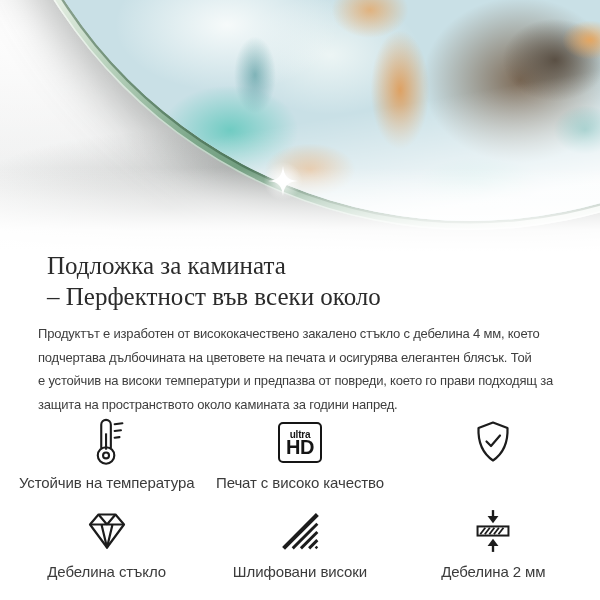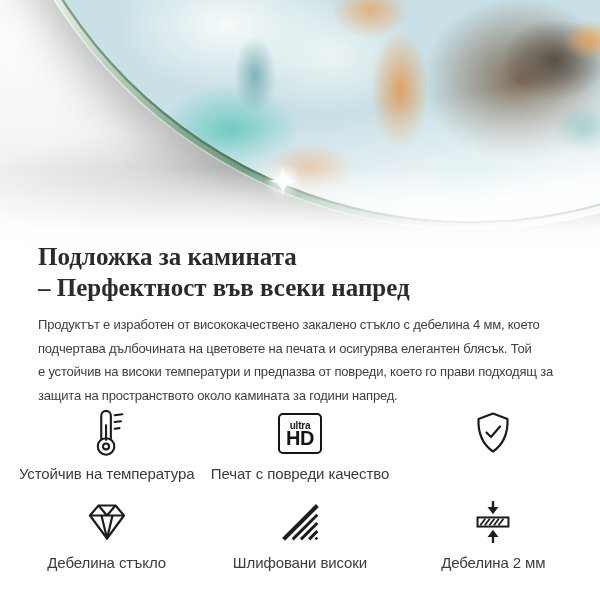--- a/index.html
+++ b/index.html
@@ -43,21 +43,21 @@
   .bottom-fade{position:absolute;left:0;right:0;bottom:0;height:100px;
       background:linear-gradient(to bottom, rgba(255,255,255,0) 0%, rgba(255,255,255,0.55) 32%,
                  rgba(255,255,255,0.94) 62%, #ffffff 84%);}
   .sparkle{position:absolute;left:261px;top:159px;width:44px;height:44px;}
   .sparkle-glow{position:absolute;inset:0;
       background:radial-gradient(circle, rgba(255,255,255,0.95) 0%, rgba(255,255,255,0) 62%);}
   .sparkle svg{position:absolute;inset:0;}
 
   
   .content{position:relative;z-index:3;margin-top:-27px;padding:0 38px;}
-  h1{margin:0;font-family:"Liberation Serif","DejaVu Serif",serif;font-weight:700;
+  h1{margin:9px;font-family:"Liberation Serif","DejaVu Serif",serif;font-weight:400;
      font-size:25px;line-height:31px;color:#2b2b2b;}
   h1 span{display:block;}
   .desc{margin:10px 0 0;font-size:13px;line-height:23.5px;letter-spacing:-0.2px;
         color:#3e3e3e;white-space:pre-line;max-width:534px;}
 
   
   .features{position:relative;z-index:3;display:grid;grid-template-columns:repeat(3,1fr);
             margin:2px 10px 0;row-gap:16px;}
   .feature{text-align:center;}
   .icon-box{height:48px;display:flex;align-items:center;justify-content:center;margin-bottom:8px;}
@@ -84,21 +84,21 @@
       <div class="sparkle-glow"></div>
       <svg viewBox="-22 -22 44 44">
         <path d="M0,-15 C1.2,-4.5 4.5,-1.2 15,0 C4.5,1.2 1.2,4.5 0,15 C-1.2,4.5 -4.5,1.2 -15,0 C-4.5,-1.2 -1.2,-4.5 0,-15 Z" fill="#ffffff" opacity="0.97"></path>
       </svg>
     </div>
   </div>
 
   <div class="content">
     <h1>
       <span>Подложка за камината</span>
-      <span>– Перфектност във всеки напред</span>
+      <span>– Перфектност във всеки около</span>
     </h1>
     <p class="desc">Продуктът е изработен от висококачествено закалено стъкло с дебелина 4 мм, което
 подчертава дълбочината на цветовете на печата и осигурява елегантен блясък. Той
 е устойчив на високи температури и предпазва от повреди, което го прави подходящ за
 защита на пространството около камината за години напред.</p>
   </div>
 
   <div class="features">
 
     <div class="feature">
@@ -116,21 +116,21 @@
       <div class="feature-label">Устойчив на температура</div>
     </div>
 
     <div class="feature">
       <div class="icon-box">
         <div class="uhd-box">
           <span class="uhd-top">ultra</span>
           <span class="uhd-bottom">HD</span>
         </div>
       </div>
-      <div class="feature-label">Печат с повреди качество</div>
+      <div class="feature-label">Печат с високо качество</div>
     </div>
 
     <div class="feature">
       <div class="icon-box">
         <svg width="40" height="44" viewBox="0 0 40 44">
           <path class="icon-stroke" d="M20 2.5 L34.5 8 C35 20 31.5 32.5 20 40.5 C8.5 32.5 5 20 5.5 8 Z" stroke-width="2.3" stroke-linejoin="round"></path>
           <path class="icon-stroke" d="M13.5 21.5 L18 26 L27 15.5" stroke-width="2.3" stroke-linecap="round" stroke-linejoin="round"></path>
         </svg>
       </div>
     </div>

